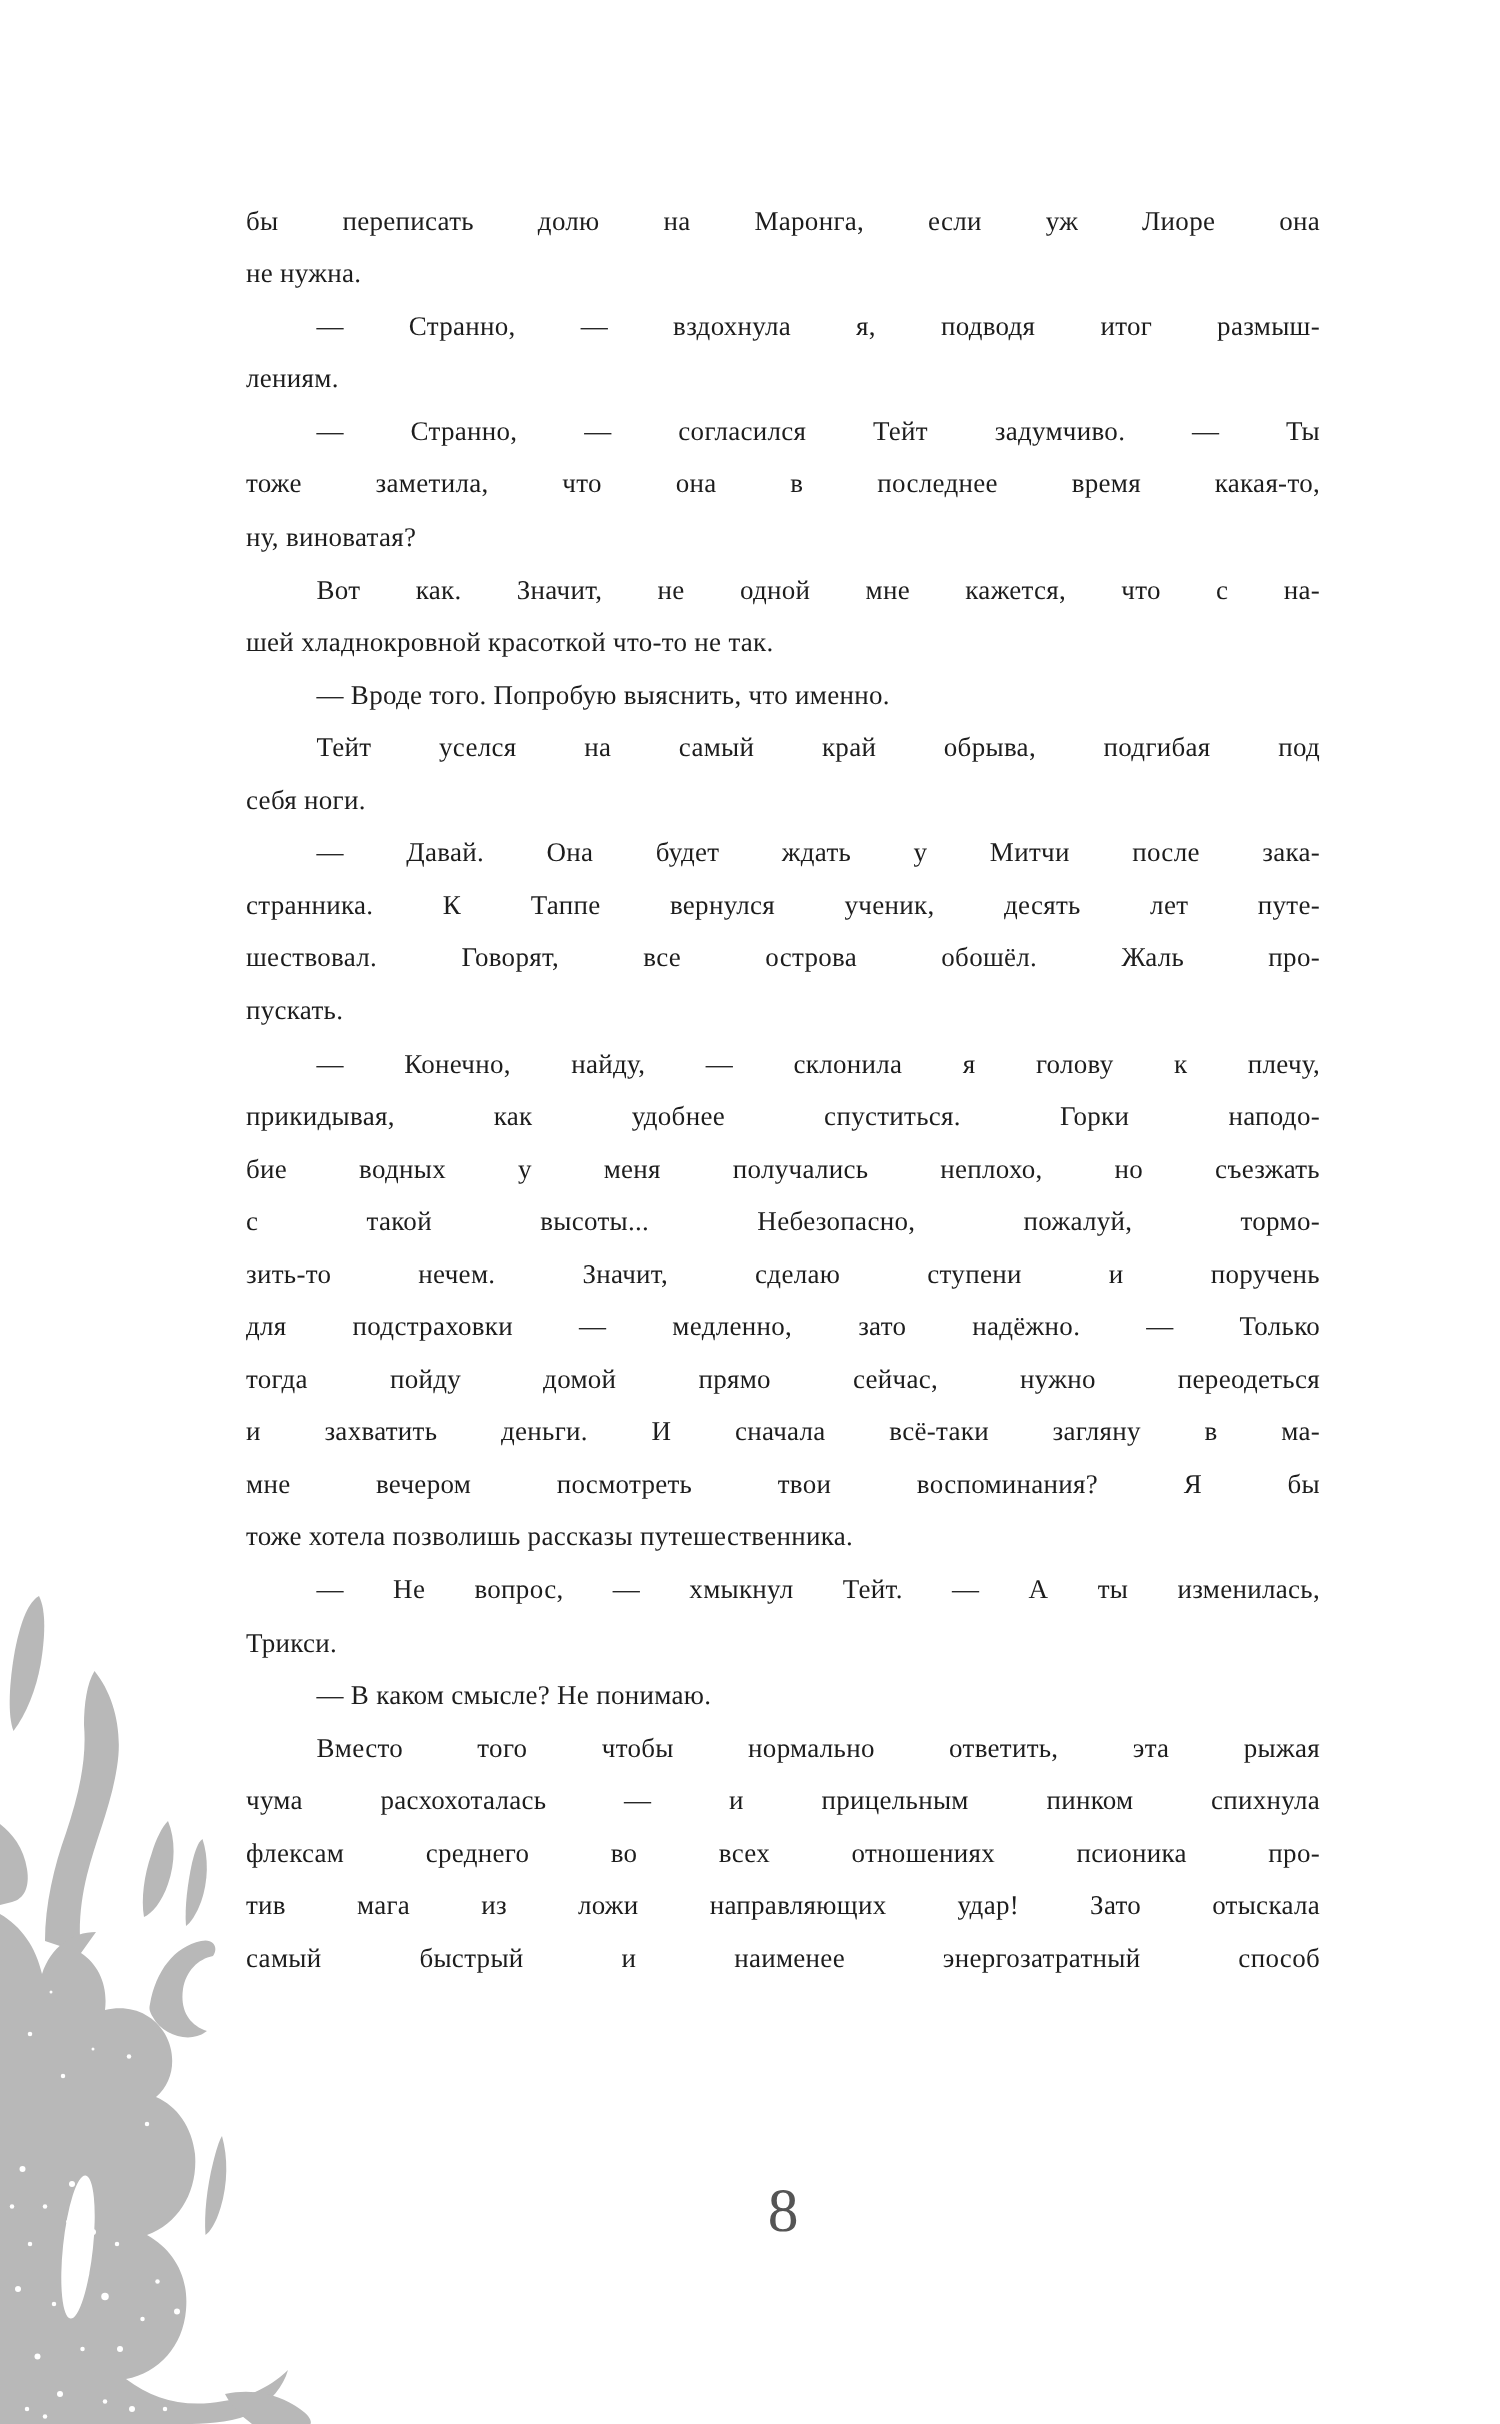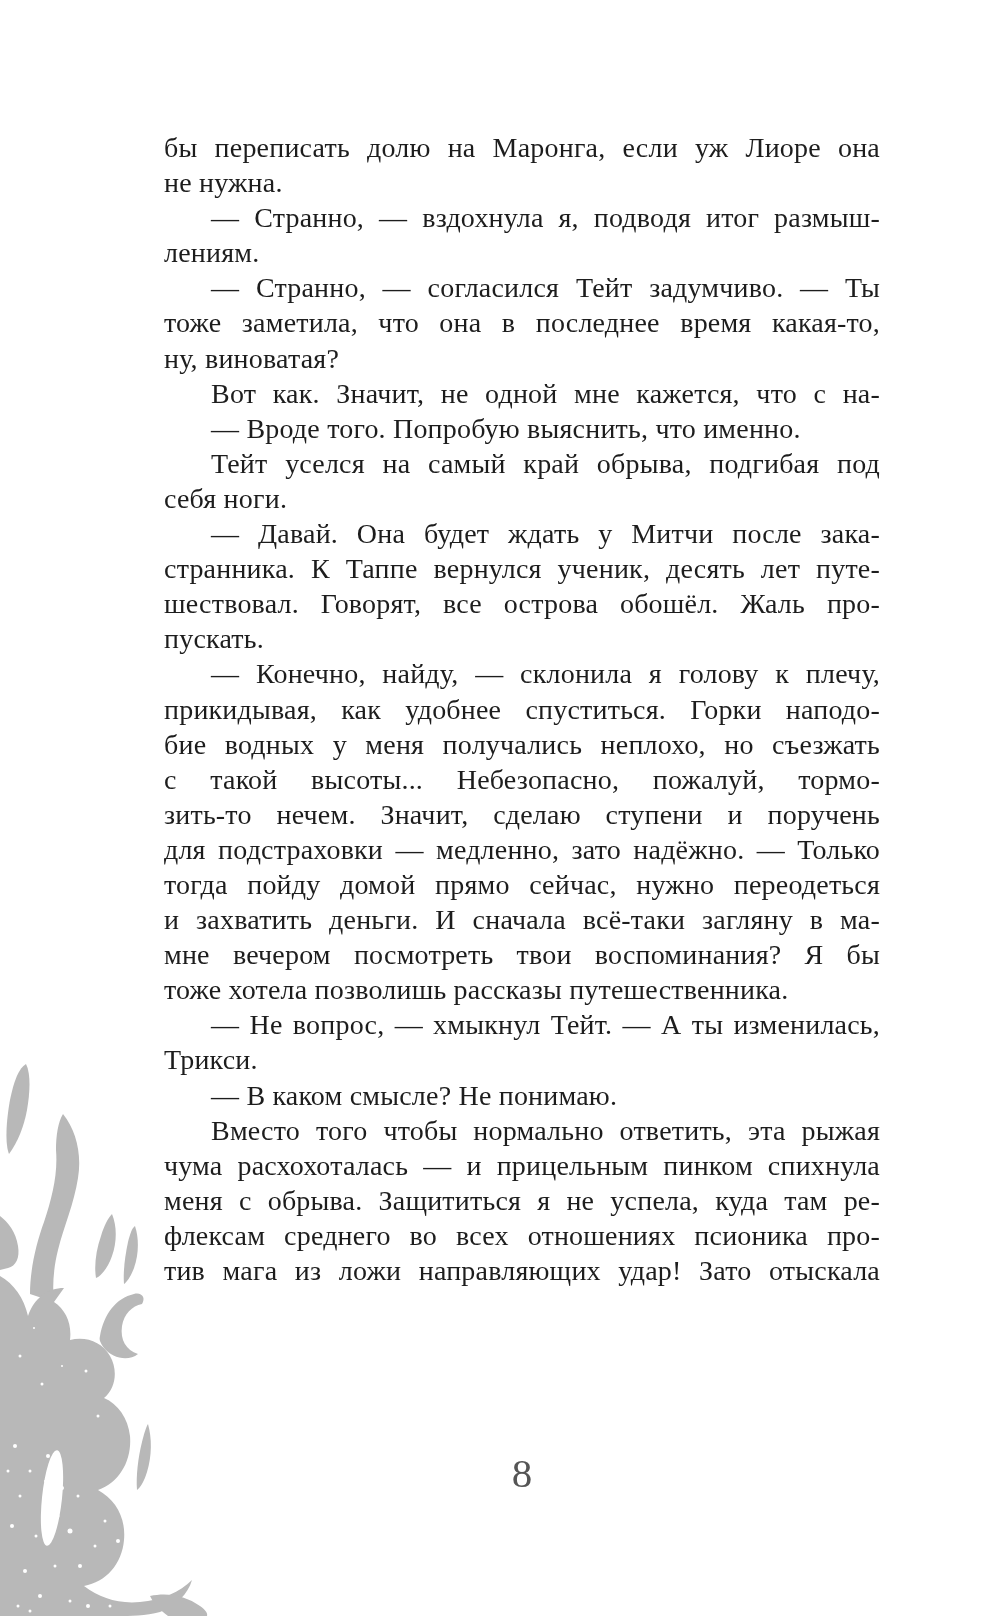--- a/index.html
+++ b/index.html
@@ -10,21 +10,21 @@
     height: 1616px;
     background: #ffffff;
     overflow: hidden;
     font-family: "Liberation Serif", "DejaVu Serif", serif;
   }
   .text-block {
     position: absolute;
     left: 164px;
     top: 130px;
     width: 716px;
-    font-size: 28px;
+    font-size: 18px;
     line-height: 35.1px;
     color: #1d1d1d;
     letter-spacing: 0.2px;
   }
   .line {
     text-align: justify;
     text-align-last: justify;
     white-space: normal;
   }
   .line.end { text-align-last: left; }
@@ -112,20 +112,21 @@
 
   <div class="text-block" style="color: rgb(29, 29, 29);">
       <div class="line">бы переписать долю на Маронга, если уж Лиоре она</div>
       <div class="line end">не нужна.</div>
       <div class="line ind">— Странно, — вздохнула я, подводя итог размыш-</div>
       <div class="line end">лениям.</div>
       <div class="line ind">— Странно, — согласился Тейт задумчиво. — Ты</div>
       <div class="line">тоже заметила, что она в последнее время какая-то,</div>
       <div class="line end">ну, виноватая?</div>
       <div class="line ind">Вот как. Значит, не одной мне кажется, что с на-</div>
+      <div class="line end">шей хладнокровной красоткой что-то не так.</div>
       <div class="line ind end">— Вроде того. Попробую выяснить, что именно.</div>
       <div class="line ind">Тейт уселся на самый край обрыва, подгибая под</div>
       <div class="line end">себя ноги.</div>
       <div class="line ind">— Давай. Она будет ждать у Митчи после зака-</div>
       <div class="line">странника. К Таппе вернулся ученик, десять лет путе-</div>
       <div class="line">шествовал. Говорят, все острова обошёл. Жаль про-</div>
       <div class="line end">пускать.</div>
       <div class="line ind">— Конечно, найду, — склонила я голову к плечу,</div>
       <div class="line">прикидывая, как удобнее спуститься. Горки наподо-</div>
       <div class="line">бие водных у меня получались неплохо, но съезжать</div>
@@ -134,20 +135,20 @@
       <div class="line">для подстраховки — медленно, зато надёжно. — Только</div>
       <div class="line">тогда пойду домой прямо сейчас, нужно переодеться</div>
       <div class="line">и захватить деньги. И сначала всё-таки загляну в ма-</div>
       <div class="line">мне вечером посмотреть твои воспоминания? Я бы</div>
       <div class="line end">тоже хотела позволишь рассказы путешественника.</div>
       <div class="line ind">— Не вопрос, — хмыкнул Тейт. — А ты изменилась,</div>
       <div class="line end">Трикси.</div>
       <div class="line ind end">— В каком смысле? Не понимаю.</div>
       <div class="line ind">Вместо того чтобы нормально ответить, эта рыжая</div>
       <div class="line">чума расхохоталась — и прицельным пинком спихнула</div>
-      <div class="line">меня с обрыва. Защититься я не успела, куда там ре-</div>
       <div class="line">флексам среднего во всех отношениях псионика про-</div>
       <div class="line">тив мага из ложи направляющих удар! Зато отыскала</div>
+      <div class="line">самый быстрый и наименее энергозатратный способ</div>
     </div>
 
   <div class="page-number" style="color: rgb(85, 85, 85);">8</div>
 
 </div>
 
 </body></html>

